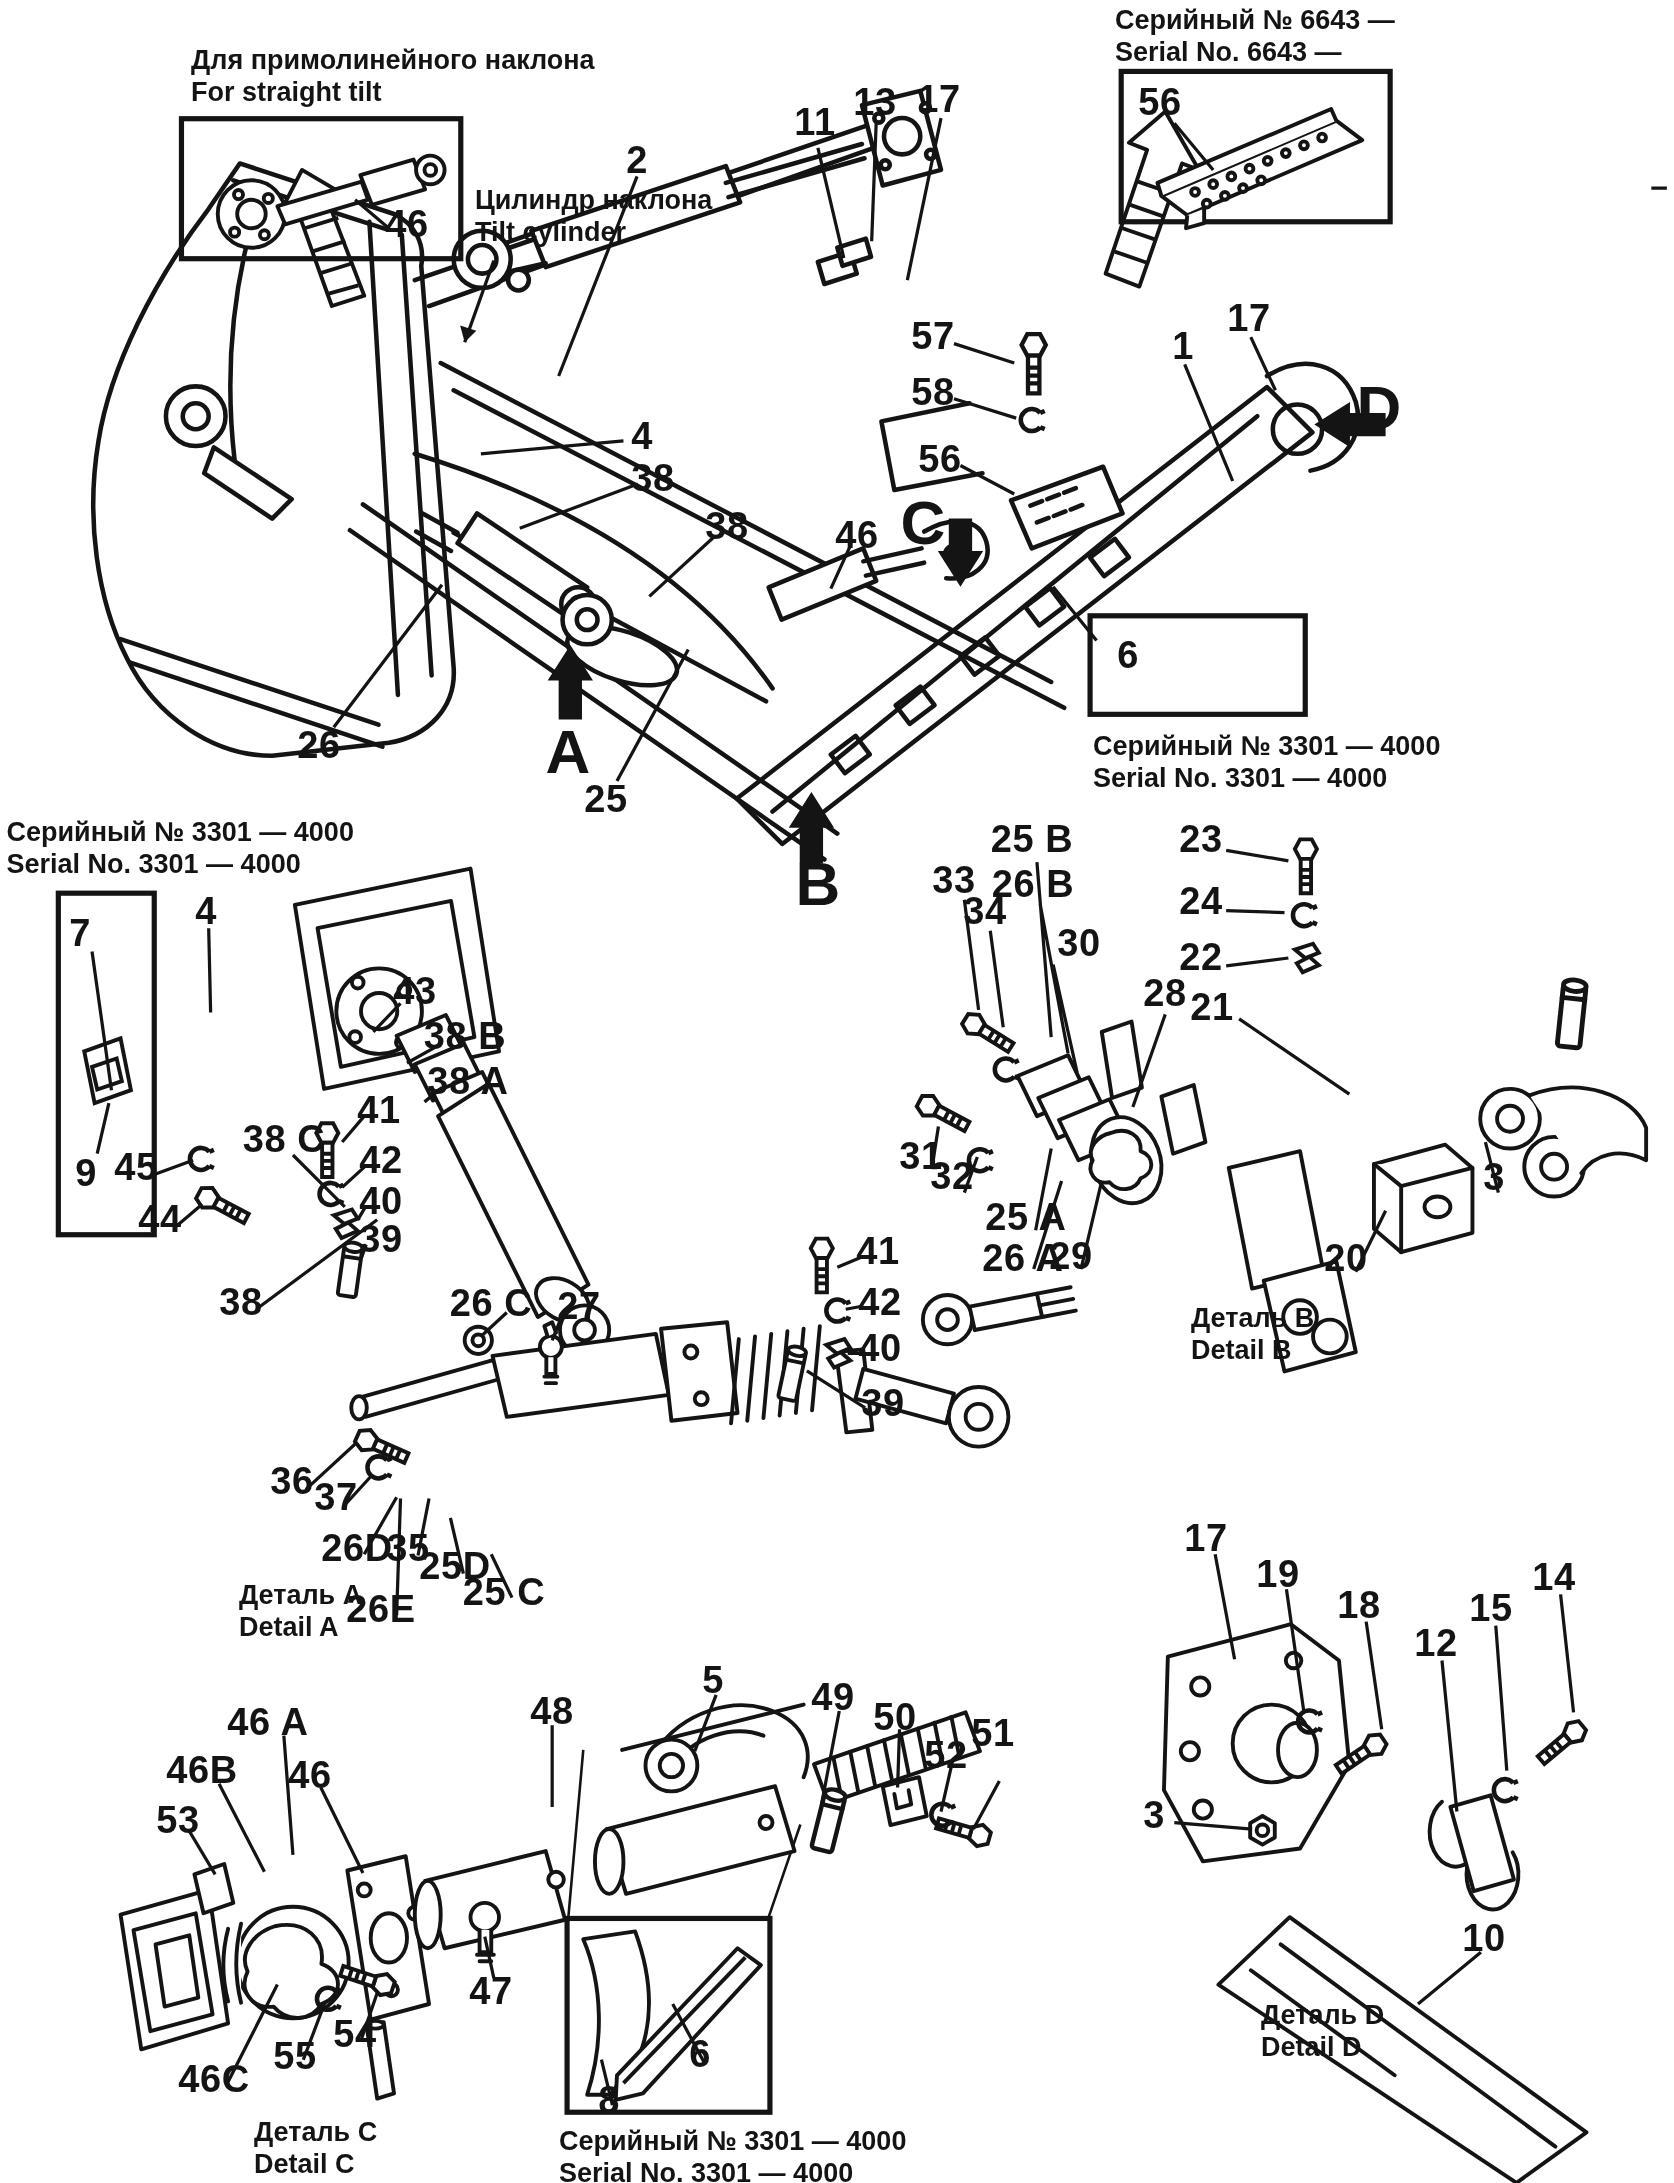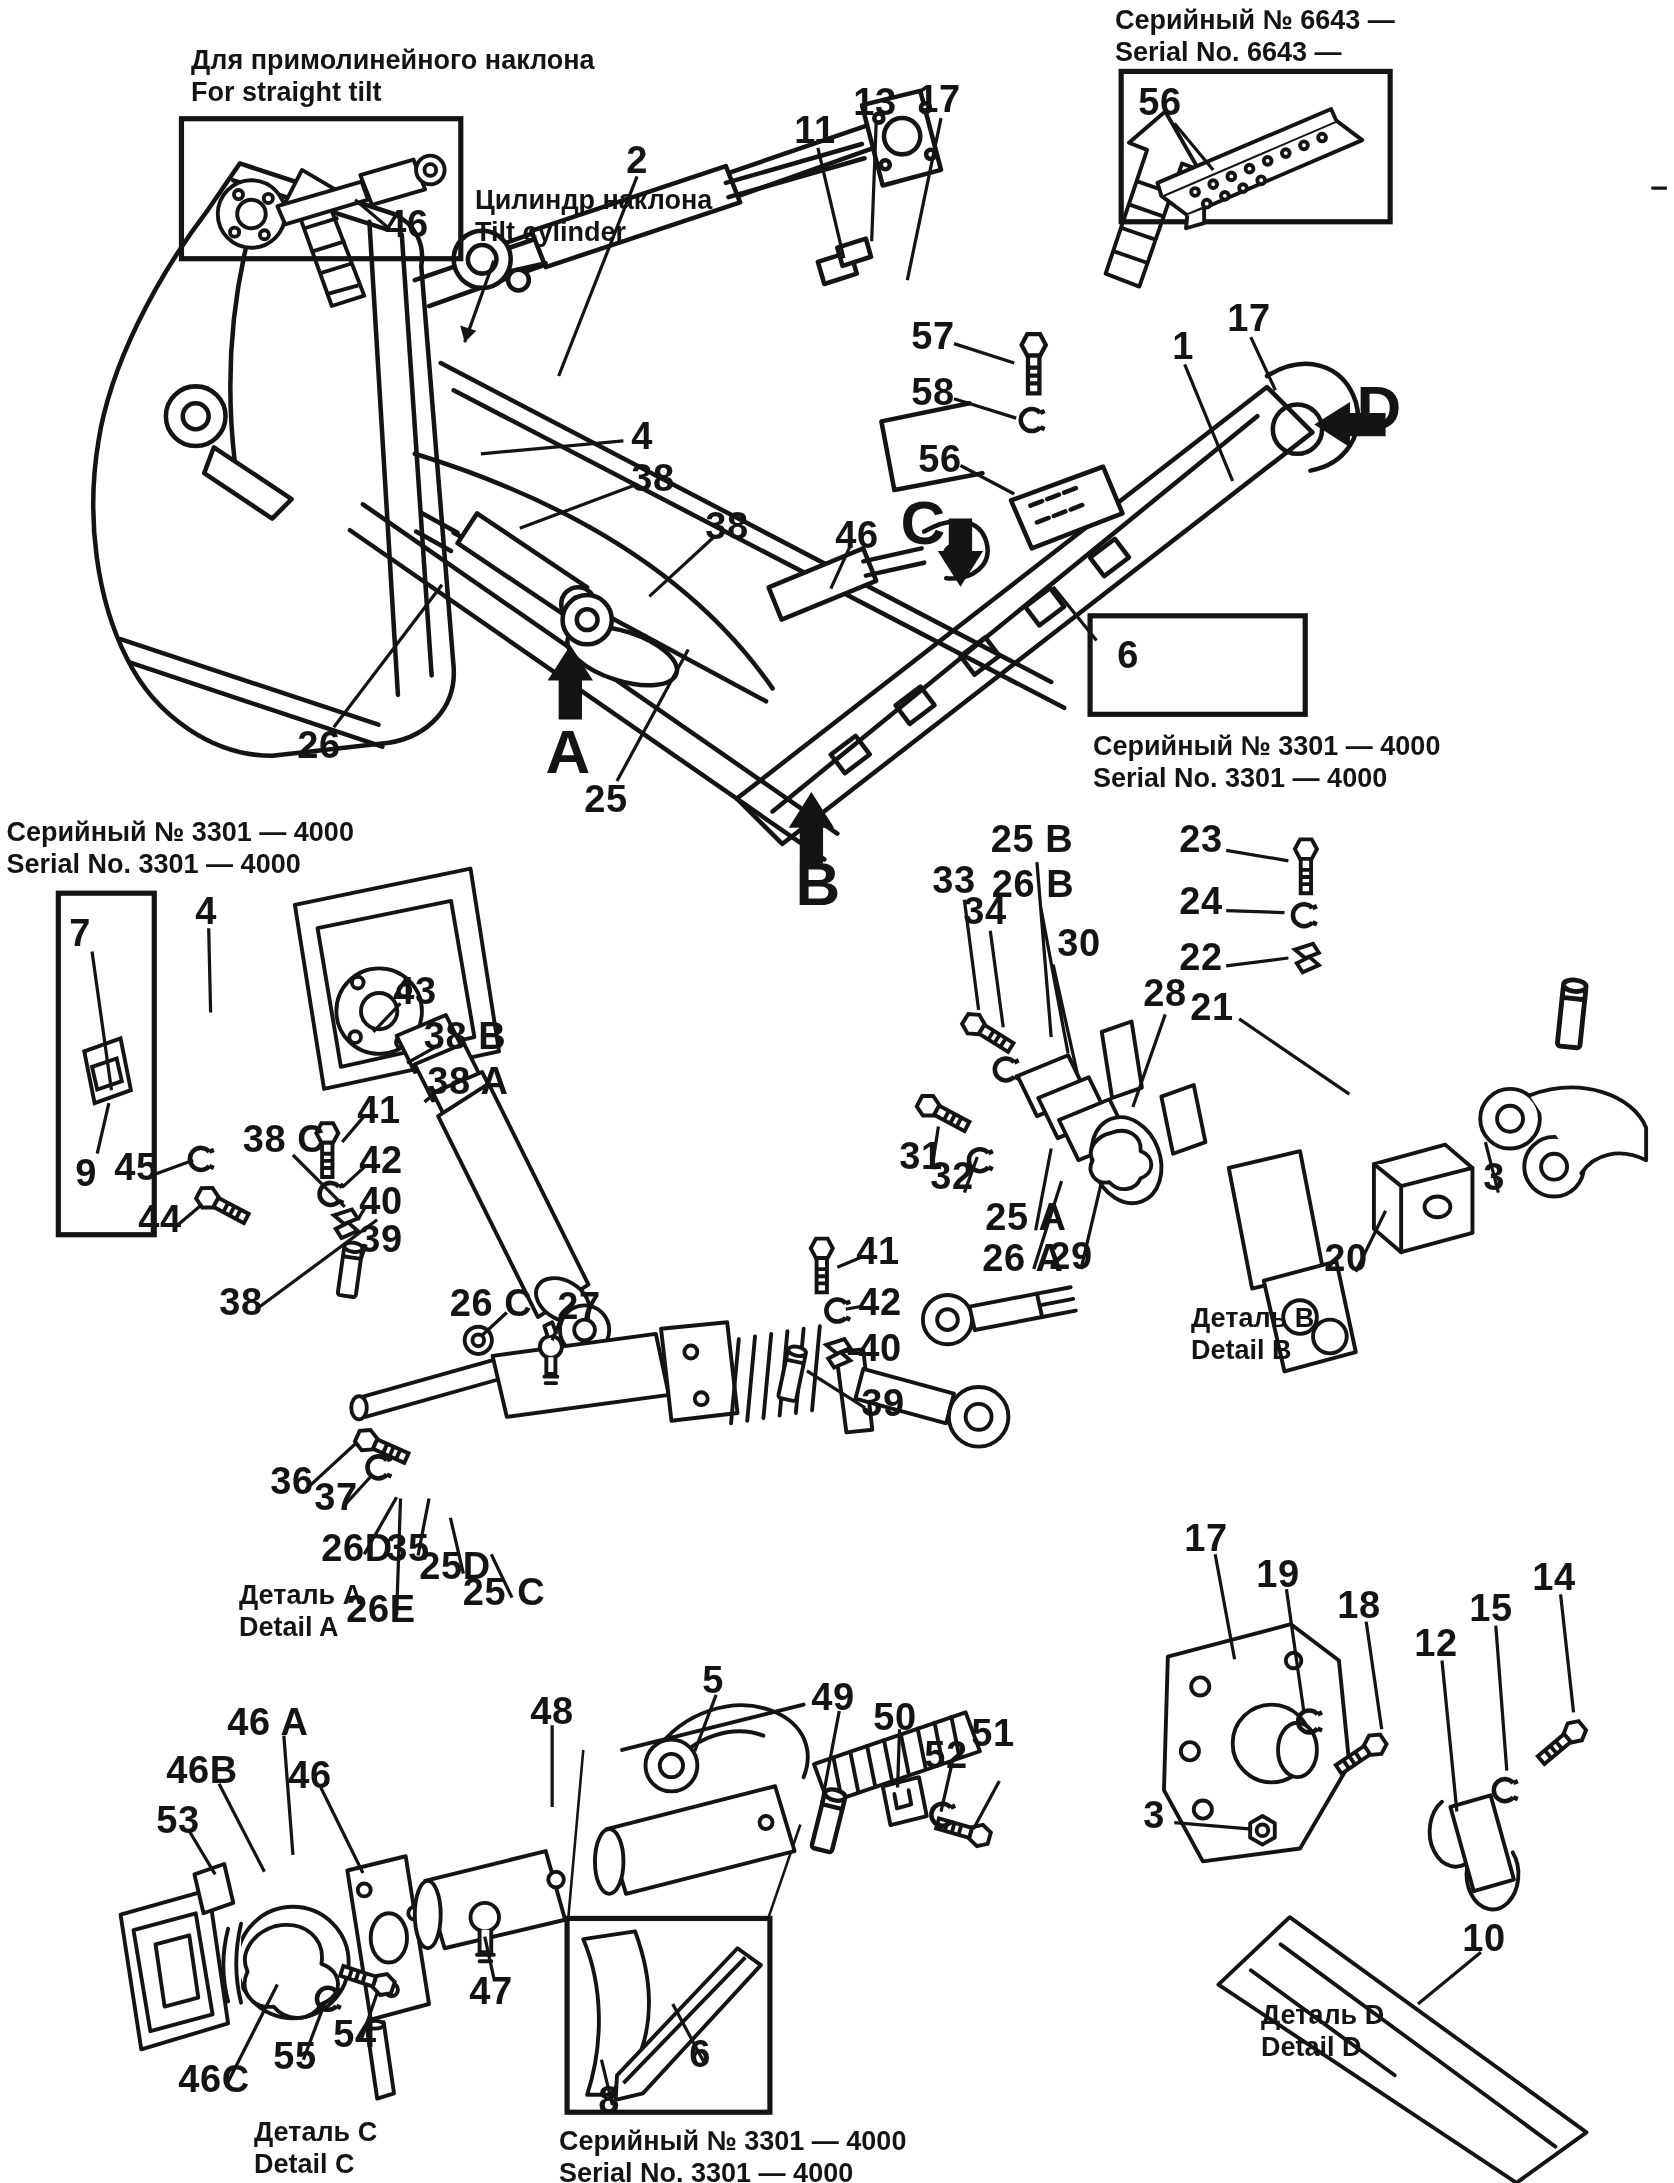--- a/index.html
+++ b/index.html
@@ -416,21 +416,21 @@
         <div>Detail C</div>
       </div>
       <div class="cap" style="left: 1261px; top: 2000px;">
         <div>Деталь D</div>
         <div>Detail D</div>
       </div>
     </div>
 <div id="callout-layer">
       <div class="co" style="left: 407px; top: 224px;">46</div>
       <div class="co" style="left: 637px; top: 160px;">2</div>
-      <div class="co" style="left: 815px; top: 130px;">11</div>
+      <div class="co" style="left: 815px; top: 122px;">11</div>
       <div class="co" style="left: 875px; top: 102px;">13</div>
       <div class="co" style="left: 939px; top: 99px;">17</div>
       <div class="co" style="left: 933px; top: 336px;">57</div>
       <div class="co" style="left: 933px; top: 392px;">58</div>
       <div class="co" style="left: 940px; top: 459px;">56</div>
       <div class="co" style="left: 1183px; top: 346px;">1</div>
       <div class="co" style="left: 1249px; top: 318px;">17</div>
       <div class="co" style="left: 1160px; top: 102px;">56</div>
       <div class="co" style="left: 642px; top: 436px;">4</div>
       <div class="co" style="left: 653px; top: 478px;">38</div>

